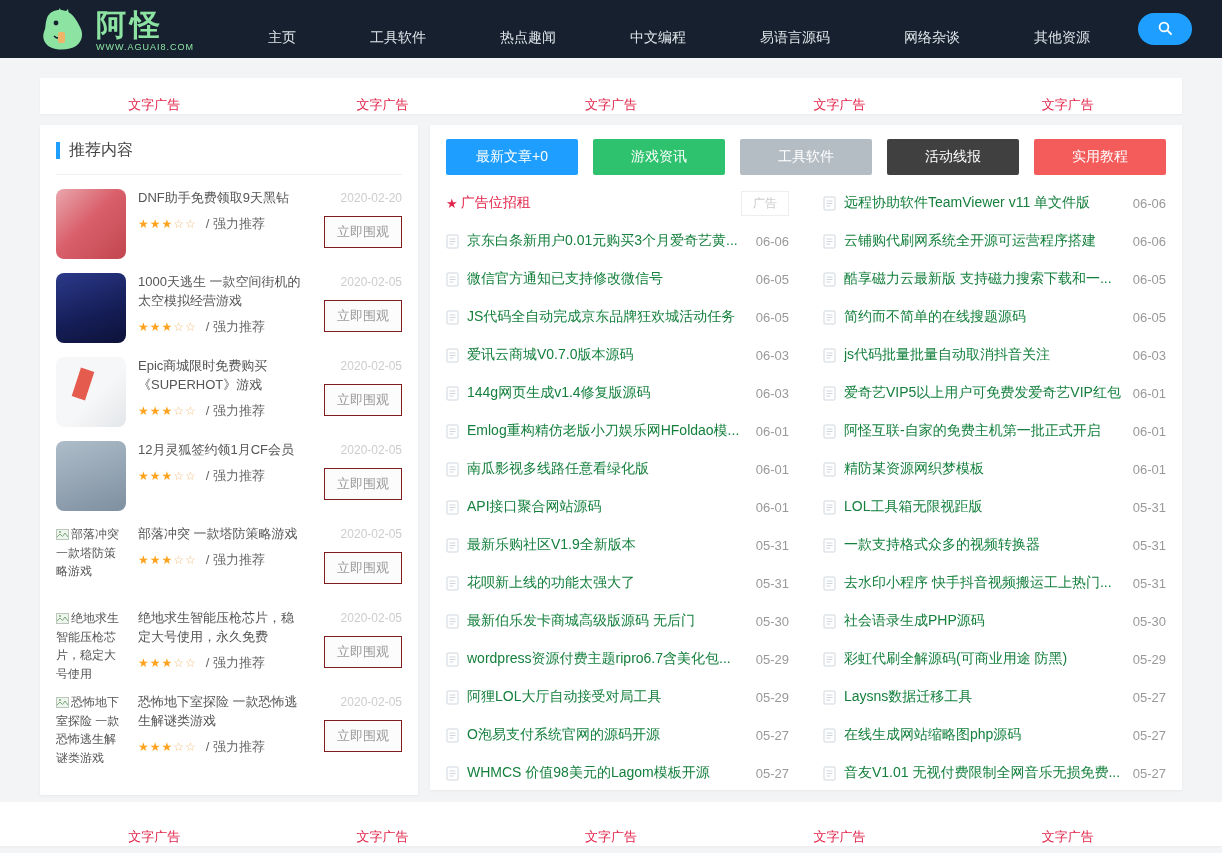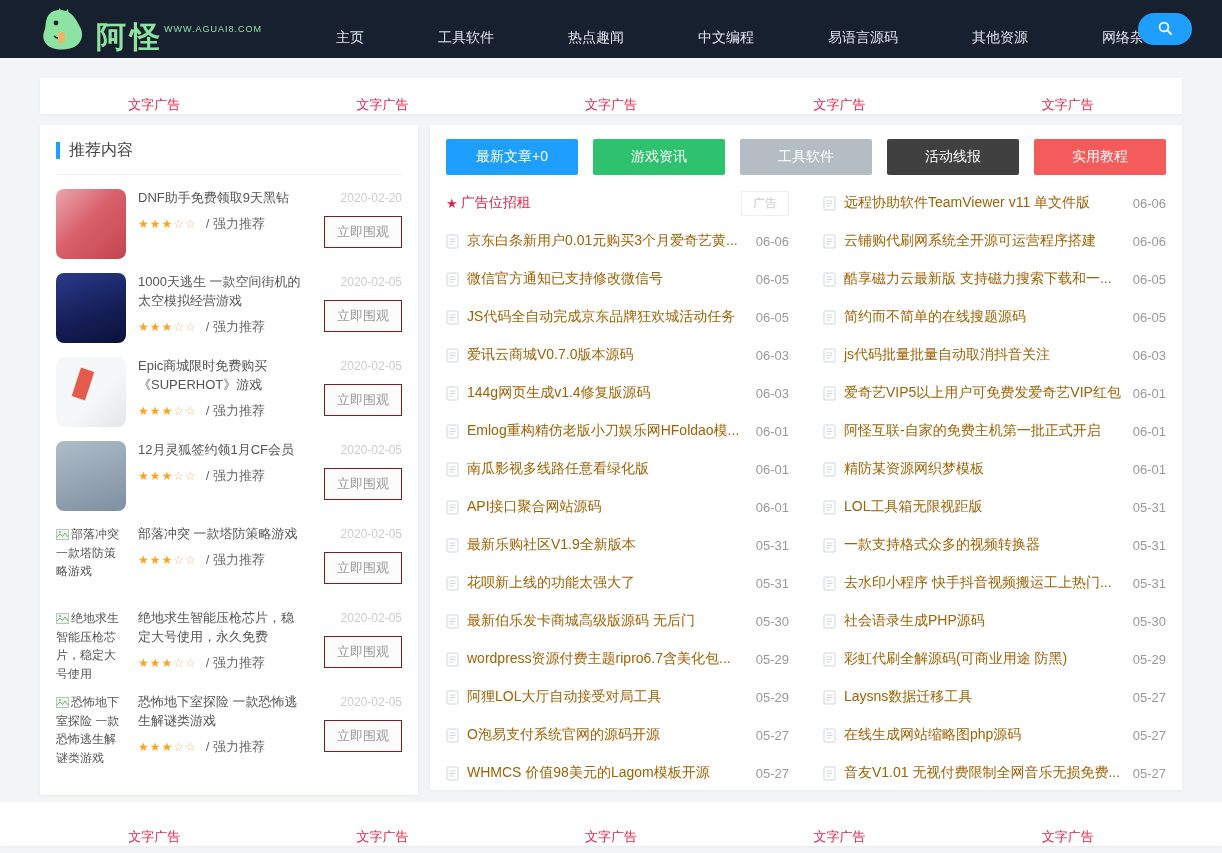--- a/index.html
+++ b/index.html
@@ -9,21 +9,21 @@
     background:#f3f4f6; position:relative; overflow:hidden;
     color:#555;
   }
   
   .header {
     position:absolute; top:0; left:0; width:100%; height:58px;
     background:#16202e; display:flex; align-items:center;
   }
   .logo { display:flex; align-items:flex-end; margin-left:38px; cursor:pointer; }
   .logo svg { display:block; }
-  .logo-txt { margin-left:6px; display:flex; flex-direction:row; line-height:1; }
+  .logo-txt { margin-left:6px; display:flex; flex-direction:column; line-height:1; }
   .logo-name { font-size:30px; font-weight:bold; color:#8ce3a2; letter-spacing:4px; }
   .logo-domain { font-size:9px; color:#8ce3a2; letter-spacing:1px; margin-top:3px; }
   .nav { display:flex; margin-left:58px; }
   .nav-item {
     color:#dfe5ea; font-size:14px; padding:8px 16px; margin-right:42px;
     height:58px; line-height:58px; cursor:pointer; white-space:nowrap;
   }
   .search-btn {
     position:absolute; right:30px; top:13px; width:54px; height:32px;
     border:none; border-radius:16px; background:#1e9fff; cursor:pointer;
@@ -73,21 +73,21 @@
   .btn-row { display:flex; gap:15px; }
   .cat-btn {
     flex:1; height:36px; border:none; border-radius:2px; color:#fff;
     font-size:14px; cursor:pointer; font-family:inherit;
   }
   .lists { display:flex; gap:34px; margin-top:9px; }
   .col { flex:1; min-width:0; }
   .row { height:38px; display:flex; align-items:center; cursor:pointer; }
   .doc-icon { flex:0 0 13px; margin-right:8px; display:flex; }
   .row-title {
-    flex:1; font-size:14px; color:#a16207; white-space:nowrap;
+    flex:1; font-size:14px; color:#15803d; white-space:nowrap;
     overflow:hidden; min-width:0;
   }
   .row-date { font-size:13px; color:#999; margin-left:10px; white-space:nowrap; }
   .ad-row-star { color:#e2254b; font-size:13px; margin-right:3px; }
   .ad-row-label { flex:1; font-size:14px; color:#e2254b; }
   .ad-badge {
     font-size:12px; color:#ccc; border:1px solid #eee; padding:3px 11px;
     background:#fff;
   }
 </style>
@@ -109,22 +109,22 @@
       <span class="logo-name">阿怪</span>
       <span class="logo-domain">WWW.AGUAI8.COM</span>
     </span>
   </div>
   <nav class="nav">
     <span class="nav-item">主页</span>
     <span class="nav-item">工具软件</span>
     <span class="nav-item">热点趣闻</span>
     <span class="nav-item">中文编程</span>
     <span class="nav-item">易语言源码</span>
+    <span class="nav-item">网络杂谈</span>
     <span class="nav-item">其他资源</span>
-    <span class="nav-item">网络杂谈</span>
   </nav>
   <button class="search-btn">
     <span>
       <svg width="16" height="16" viewBox="0 0 16 16">
         <circle cx="7" cy="7" r="4.4" fill="none" stroke="#fff" stroke-width="1.8"></circle>
         <line x1="10.4" y1="10.4" x2="14" y2="14" stroke="#fff" stroke-width="1.8" stroke-linecap="round"></line>
       </svg>
     </span>
   </button>
 </div>

